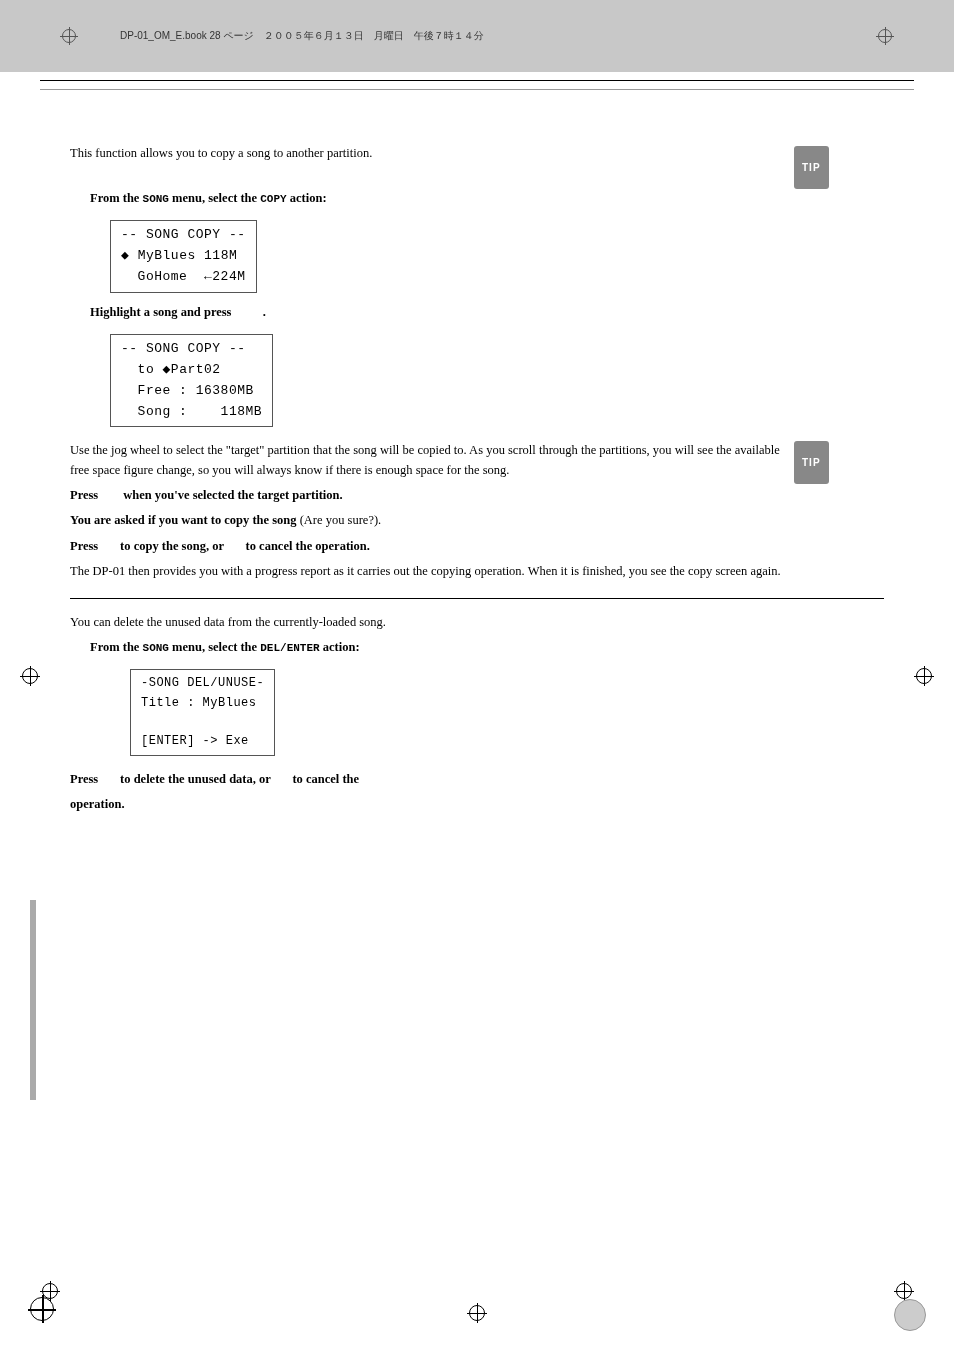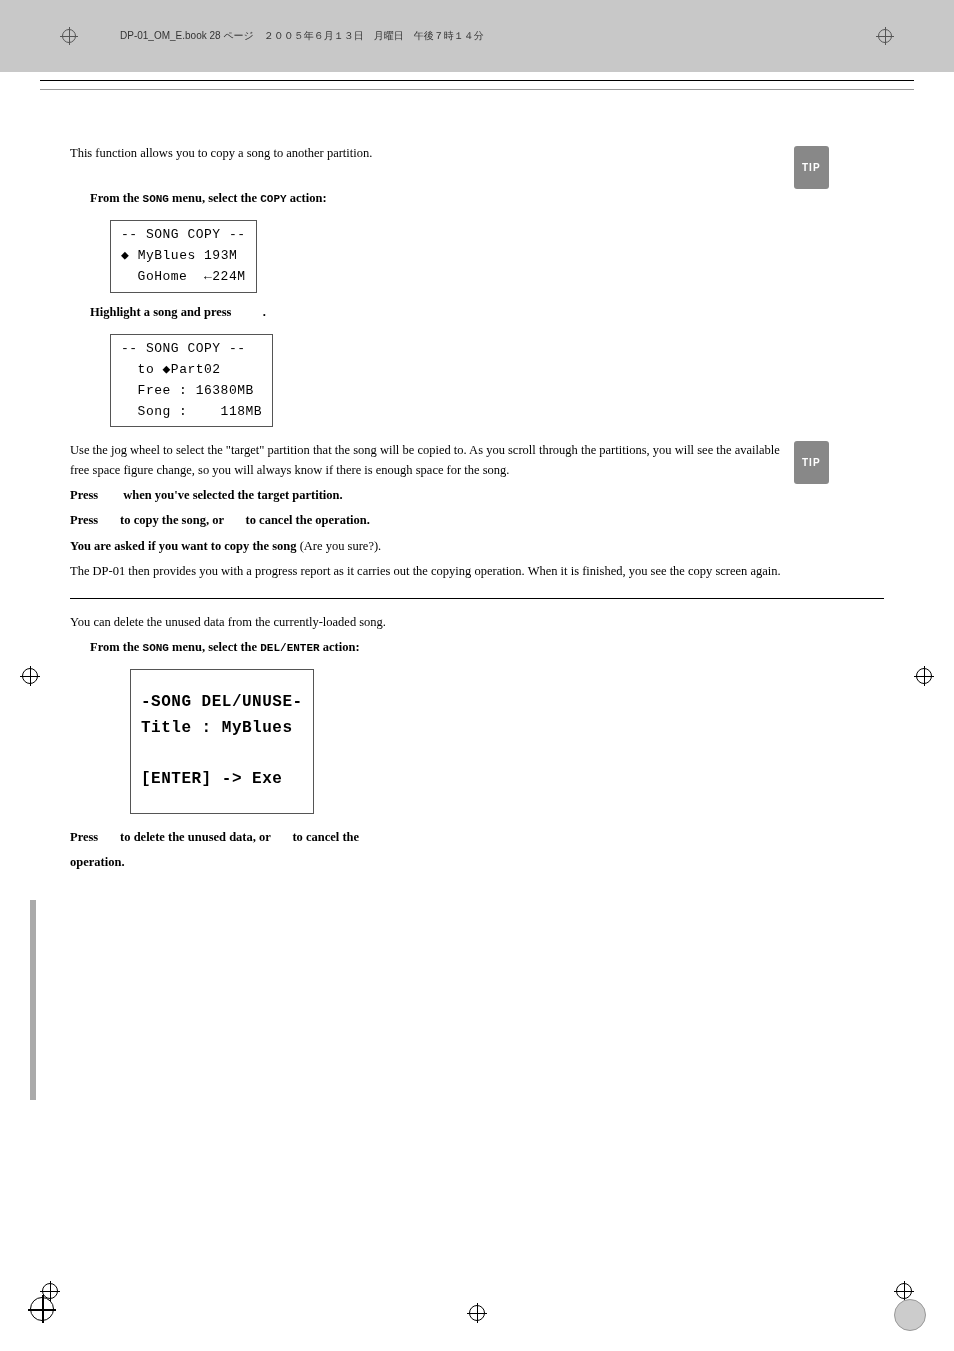--- a/index.html
+++ b/index.html
@@ -81,27 +81,26 @@
       display: inline-block;
       margin: 6px 0 6px 40px;
       line-height: 1.6;
       letter-spacing: 0.5px;
     }
 
     .lcd-box2 {
       background: #fff;
       border: 1px solid #555;
       font-family: 'Courier New', Courier, monospace;
-      font-size: 16px;
-      padding: 20px 10px;
+      font-size: 12px;
+      padding: 4px 10px;
       display: inline-block;
       margin: 6px 0 6px 60px;
       line-height: 1.6;
       letter-spacing: 0.5px;
-      font-weight: bold;
     }
 
     
     .tip-badge {
       display: inline-block;
       background: #888;
       color: #fff;
       font-size: 10px;
       font-family: Arial, sans-serif;
       font-weight: bold;
@@ -221,21 +220,21 @@
     </div>
 
     
     <p class="indent-text">
       <strong class="instruction">From the <code>SONG</code> menu, select the <code>COPY</code> action:</strong>
     </p>
 
     
     <div class="lcd-box">
       <div>-- SONG COPY --</div>
-      <div>◆ MyBlues   193M</div>
+      <div>◆ MyBlues   118M</div>
       <div>&nbsp; GoHome &nbsp;←224M</div>
     </div>
 
     
     <p class="indent-text" style="margin-top:4px;">
       <strong class="instruction">Highlight a song and press &nbsp;&nbsp;&nbsp;&nbsp;&nbsp;&nbsp;&nbsp;&nbsp; .</strong>
     </p>
 
     
     <div class="lcd-box">
@@ -255,26 +254,26 @@
       </div>
     </div>
 
     
     <p class="body-text">
       <strong class="instruction">Press &nbsp;&nbsp;&nbsp;&nbsp;&nbsp;&nbsp; when you've selected the target partition.</strong>
     </p>
 
     
     <p class="body-text">
+      <strong class="instruction">You are asked if you want to copy the song</strong> (Are you sure?).
+    </p>
+
+    
+    <p class="body-text">
       <strong class="instruction">Press &nbsp;&nbsp;&nbsp;&nbsp;&nbsp; to copy the song, or &nbsp;&nbsp;&nbsp;&nbsp;&nbsp; to cancel the operation.</strong>
-    </p>
-
-    
-    <p class="body-text">
-      <strong class="instruction">You are asked if you want to copy the song</strong> (Are you sure?).
     </p>
 
     
     <p class="body-text" style="margin-top:6px;">The DP-01 then provides you with a progress report as it carries out the copying operation. When it is finished, you see the copy screen again.</p>
 
   </div>
 
   <hr class="section-divider" style="margin-top:16px;">
 
   <div style="position:relative; margin-top:10px;">

